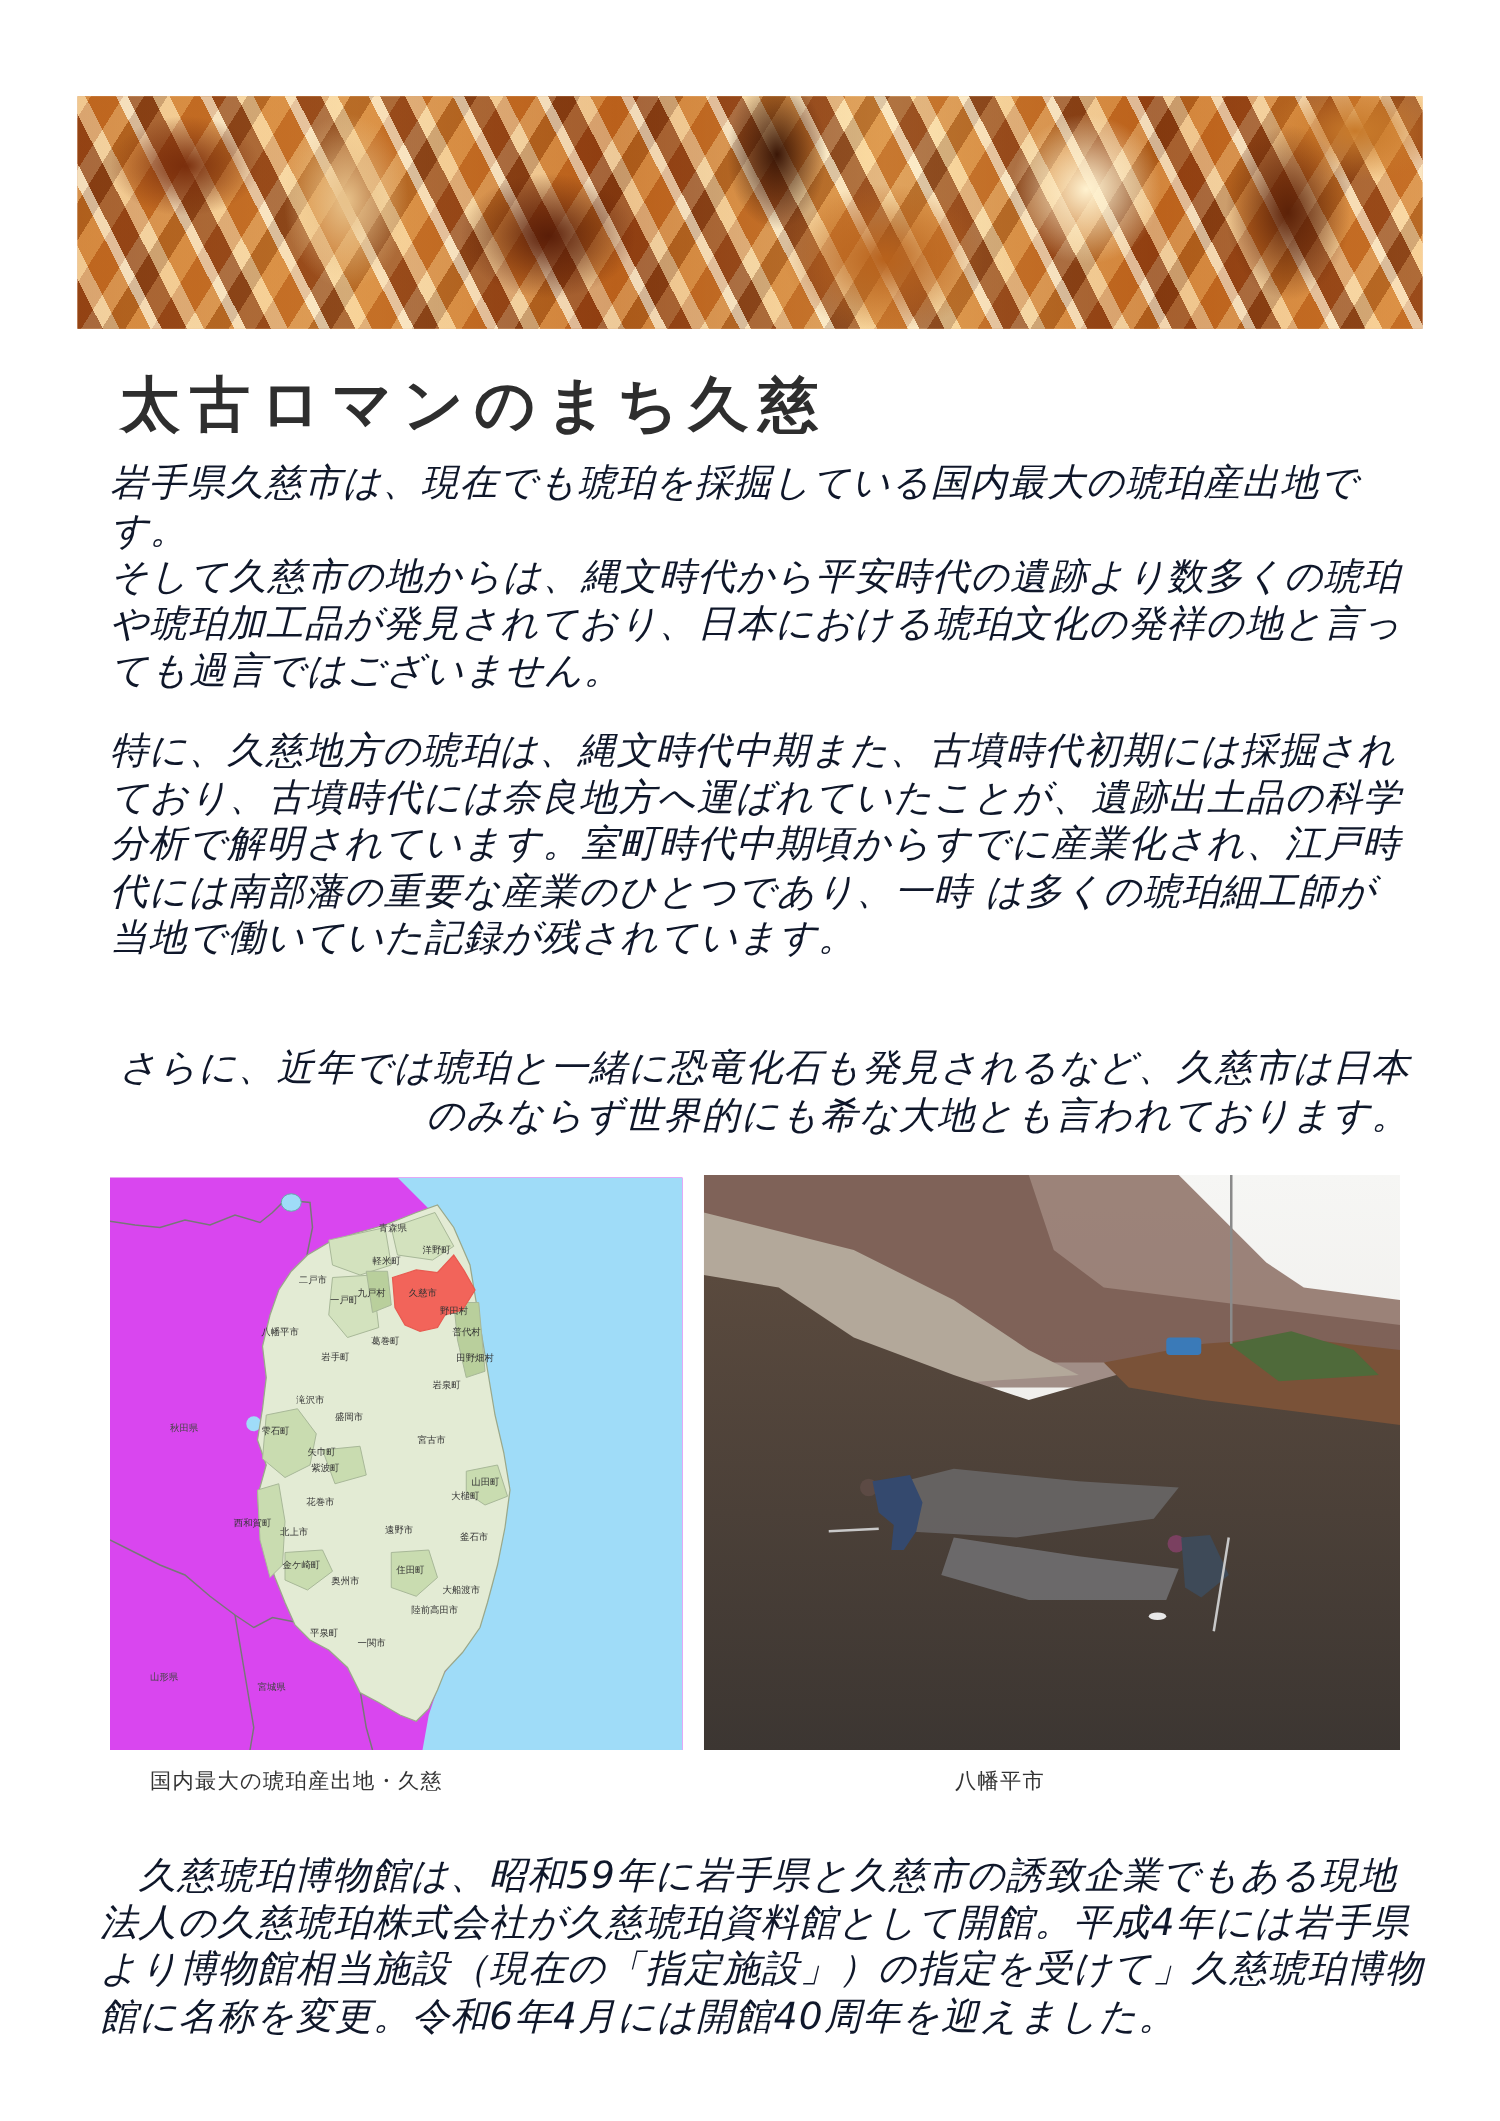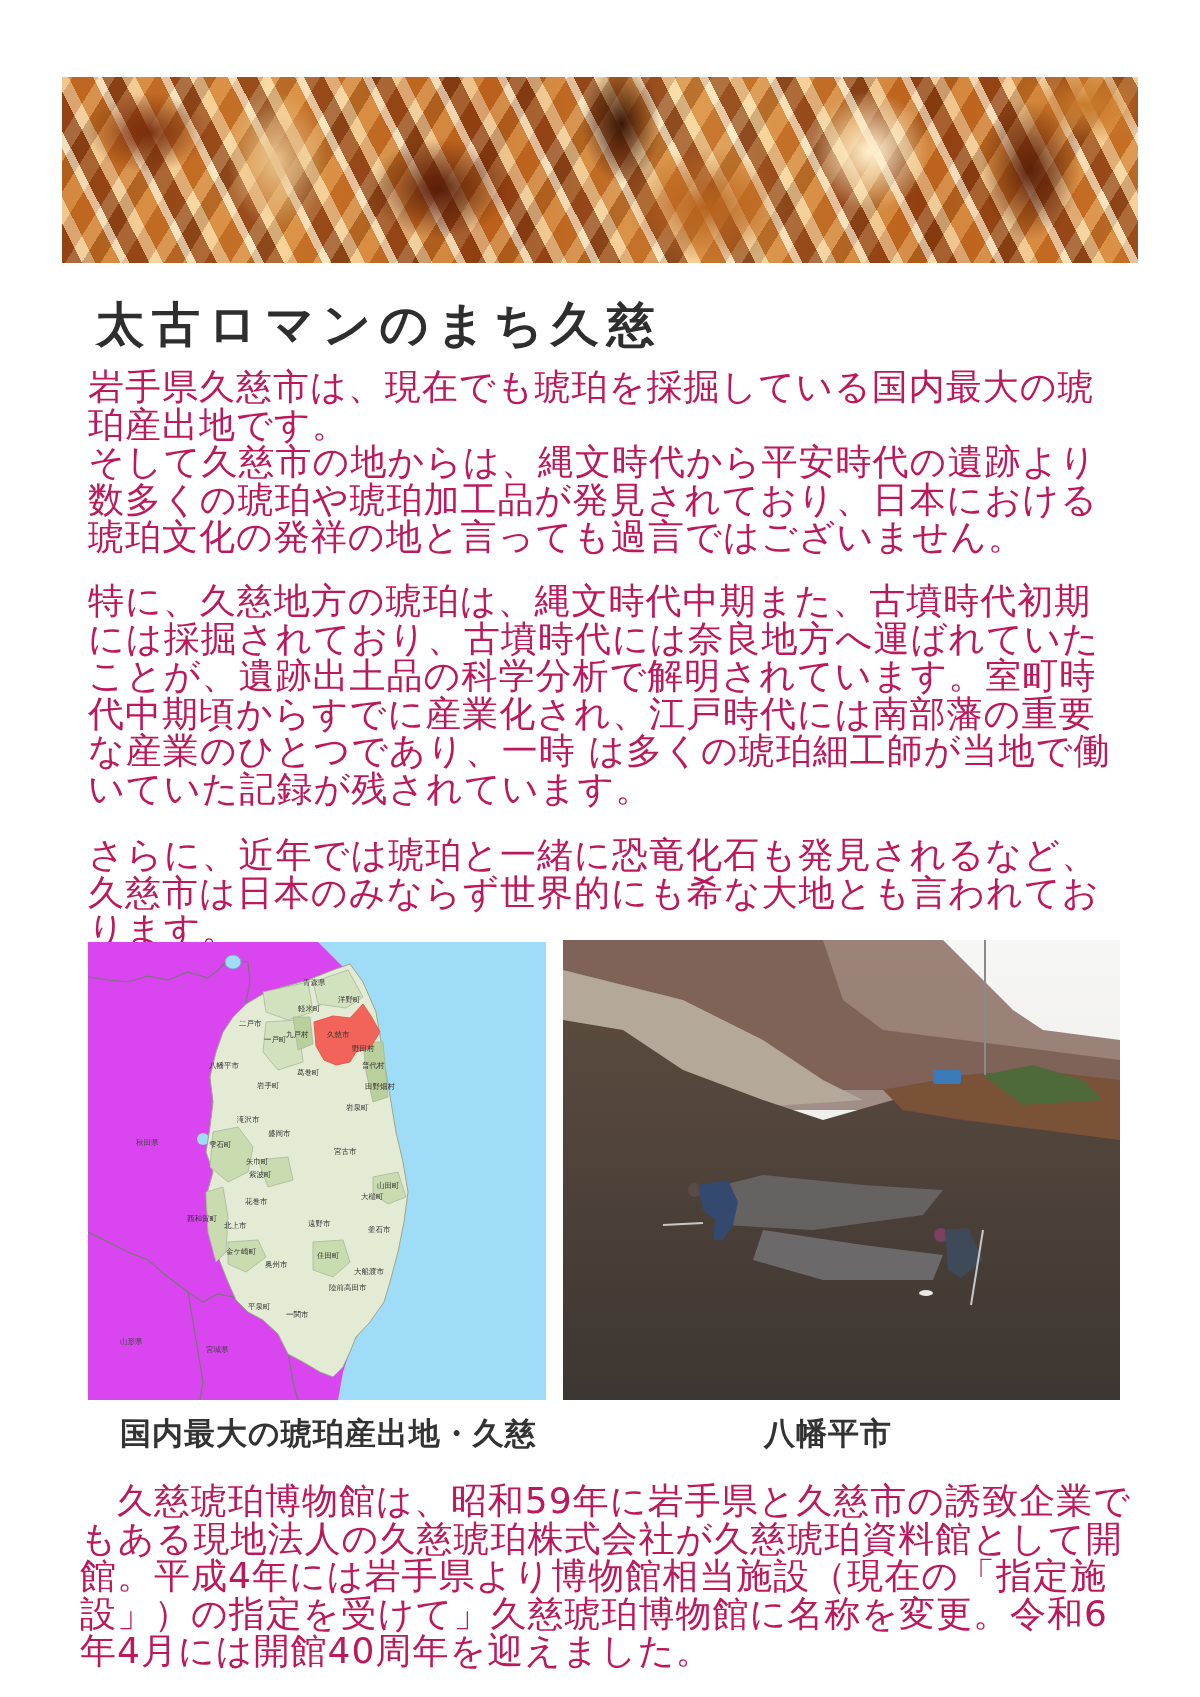--- a/index.html
+++ b/index.html
@@ -12,32 +12,32 @@
       radial-gradient(ellipse 40px 60px at 52% 25%, #3a1606 0%, rgba(58,22,6,0) 100%),
       radial-gradient(ellipse 80px 60px at 60% 70%, #b8621c 0%, rgba(184,98,28,0) 100%),
       radial-gradient(ellipse 60px 60px at 75% 40%, #fff2d0 0%, rgba(255,242,208,0) 100%),
       radial-gradient(ellipse 50px 70px at 90% 50%, #5c2208 0%, rgba(92,34,8,0) 100%),
       radial-gradient(ellipse 70px 40px at 95% 15%, #c87a2a 0%, rgba(200,122,42,0) 100%),
       repeating-linear-gradient(63deg, rgba(120,45,10,.55) 0 18px, rgba(255,235,190,.5) 18px 30px, rgba(200,110,30,.5) 30px 52px, rgba(255,250,230,.6) 52px 60px),
       repeating-linear-gradient(-58deg, rgba(160,70,20,.5) 0 22px, rgba(250,210,150,.5) 22px 40px, rgba(90,35,8,.45) 40px 56px, rgba(255,240,200,.5) 56px 70px),
       linear-gradient(90deg,#c8742a,#e8a450,#b85e1c,#f0c070,#c0661e,#e89a48);
   }
   .title{position:absolute;left:92px;top:290px;margin:4px;font-size:48px;font-weight:bold;letter-spacing:8px;color:#2e2e2e;line-height:60px;white-space:nowrap;}
-  .para{position:absolute;left:88px;width:1040px;margin:0;font-size:36px;line-height:37.5px;color:#be185d;letter-spacing:1px;}
+  .para{position:absolute;left:88px;width:1040px;margin:0;font-size:30px;line-height:37.5px;color:#0f172a;letter-spacing:1px;font-style:italic;}
   .p1{top:368px;}
   .p2{top:582px;}
-  .p3{top:836px;}
+  .p3{top:836px;text-align:right;}
   .p4{top:1482px;left:80px;width:1060px;}
   .map{position:absolute;left:88px;top:942px;width:458px;height:458px;background:#d946ef;overflow:hidden;}
   .map svg{display:block;}
   .photo{position:absolute;left:563px;top:940px;width:557px;height:460px;overflow:hidden;
     background:
       linear-gradient(180deg, rgba(0,0,0,0) 0%, rgba(0,0,0,0) 100%);}
   .photo svg{display:block;}
-  .caption{position:absolute;top:1413px;margin:0;font-size:31px;font-weight:bold;color:#333333;letter-spacing:1px;white-space:nowrap;}
+  .caption{position:absolute;top:1413px;margin:0;font-size:17px;font-weight:normal;color:#333333;letter-spacing:1px;white-space:nowrap;}
   .cap-left{left:120px;}
   .cap-right{left:764px;}
   .map-label{font-family:"DejaVu Sans",sans-serif;font-size:7.5px;fill:#333333;}
   .map-label-pref{font-family:"DejaVu Sans",sans-serif;font-size:7.5px;fill:#444444;}
 </style>
 </head>
 <body>
 
 <div class="banner"></div>
 

